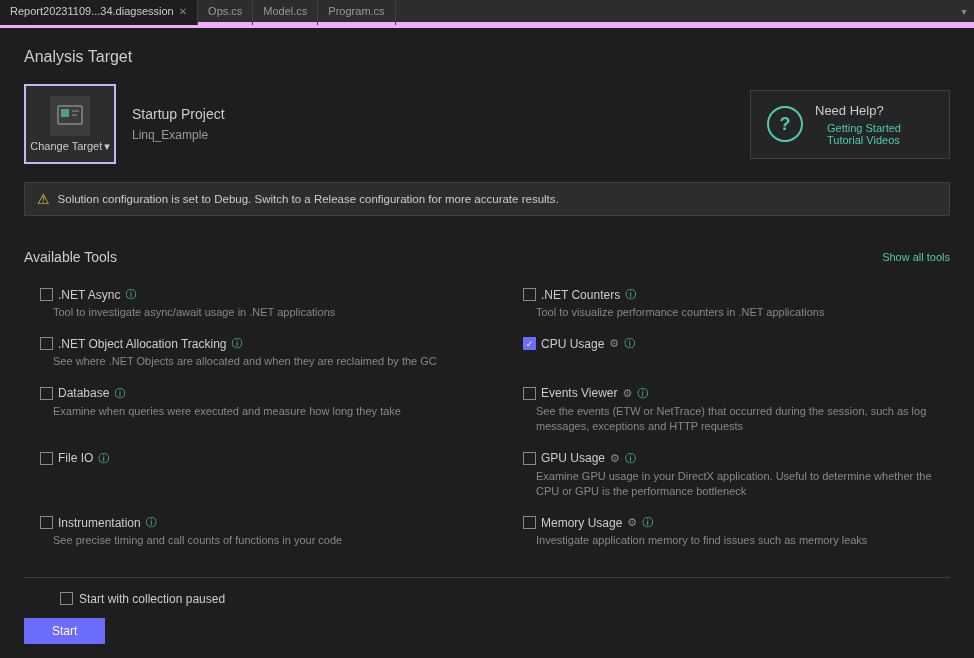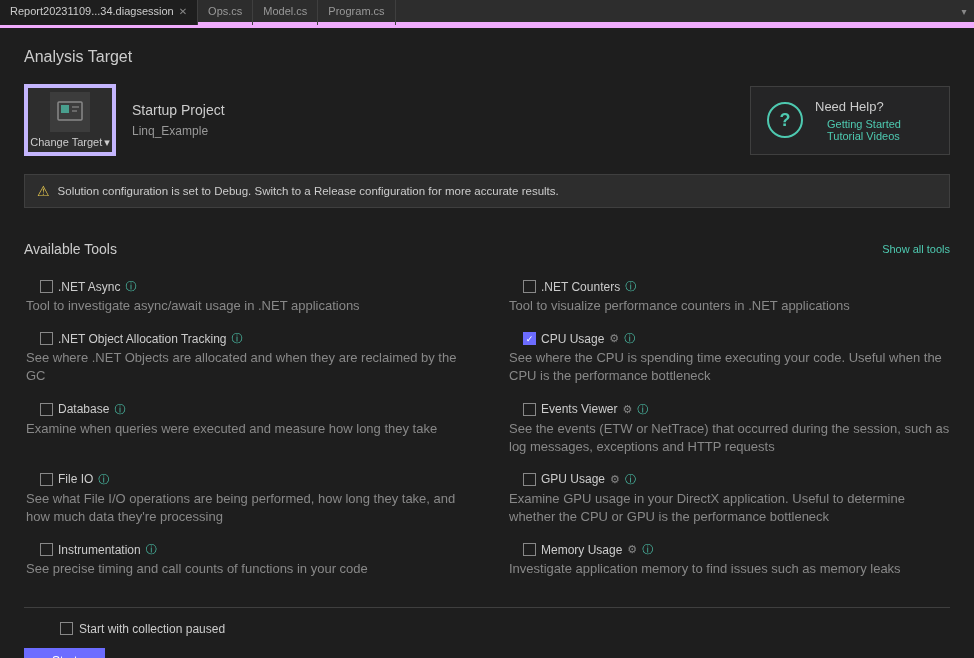--- a/index.html
+++ b/index.html
@@ -67,23 +67,23 @@
       margin-bottom: 18px;
       justify-content: space-between;
     }
     .target-left {
       display: flex;
       align-items: center;
       gap: 16px;
     }
     .change-target-box {
       width: 92px;
-      height: 72px;
+      height: 80px;
       background: #2d2d2d;
-      border: 4px solid #c4b5fd;
+      border: 2px solid #c4b5fd;
       display: flex;
       flex-direction: column;
       align-items: center;
       justify-content: center;
       cursor: pointer;
       color: #cccccc;
     }
     .change-target-box .icon-area {
       width: 40px;
       height: 40px;
@@ -224,23 +224,23 @@
       color: #4ec9b0;
       font-size: 11px;
       cursor: pointer;
     }
     .tool-gear-icon {
       color: #888;
       font-size: 11px;
       cursor: pointer;
     }
     .tool-desc {
-      font-size: 13px;
+      font-size: 11px;
       color: #888;
-      margin-left: 2px;
+      margin-left: 29px;
       line-height: 1.4;
     }
     
     .bottom-area {
       margin-top: 20px;
       padding-top: 14px;
       border-top: 1px solid #3f3f3f;
     }
     .collect-row {
       display: flex;
@@ -361,21 +361,20 @@
         </div>
         <div class="tool-desc">See where .NET Objects are allocated and when they are reclaimed by the GC</div>
       </div>
       <div class="tool-item tool-item-right">
         <div class="tool-header-row">
           <div class="tool-checkbox checked"></div>
           <span class="tool-name">CPU Usage</span>
           <span class="tool-gear-icon">⚙</span>
           <span class="tool-info-icon">ⓘ</span>
         </div>
-        <div class="tool-desc">See where the CPU is spending time executing your code. Useful when the CPU is the performance bottleneck</div>
       </div>
       <div class="tool-item">
         <div class="tool-header-row">
           <div class="tool-checkbox"></div>
           <span class="tool-name">Database</span>
 
           <span class="tool-info-icon">ⓘ</span>
         </div>
         <div class="tool-desc">Examine when queries were executed and measure how long they take</div>
       </div>
@@ -388,21 +387,20 @@
         </div>
         <div class="tool-desc">See the events (ETW or NetTrace) that occurred during the session, such as log messages, exceptions and HTTP requests</div>
       </div>
       <div class="tool-item">
         <div class="tool-header-row">
           <div class="tool-checkbox"></div>
           <span class="tool-name">File IO</span>
 
           <span class="tool-info-icon">ⓘ</span>
         </div>
-        <div class="tool-desc">See what File I/O operations are being performed, how long they take, and how much data they're processing</div>
       </div>
       <div class="tool-item tool-item-right">
         <div class="tool-header-row">
           <div class="tool-checkbox"></div>
           <span class="tool-name">GPU Usage</span>
           <span class="tool-gear-icon">⚙</span>
           <span class="tool-info-icon">ⓘ</span>
         </div>
         <div class="tool-desc">Examine GPU usage in your DirectX application. Useful to determine whether the CPU or GPU is the performance bottleneck</div>
       </div>

